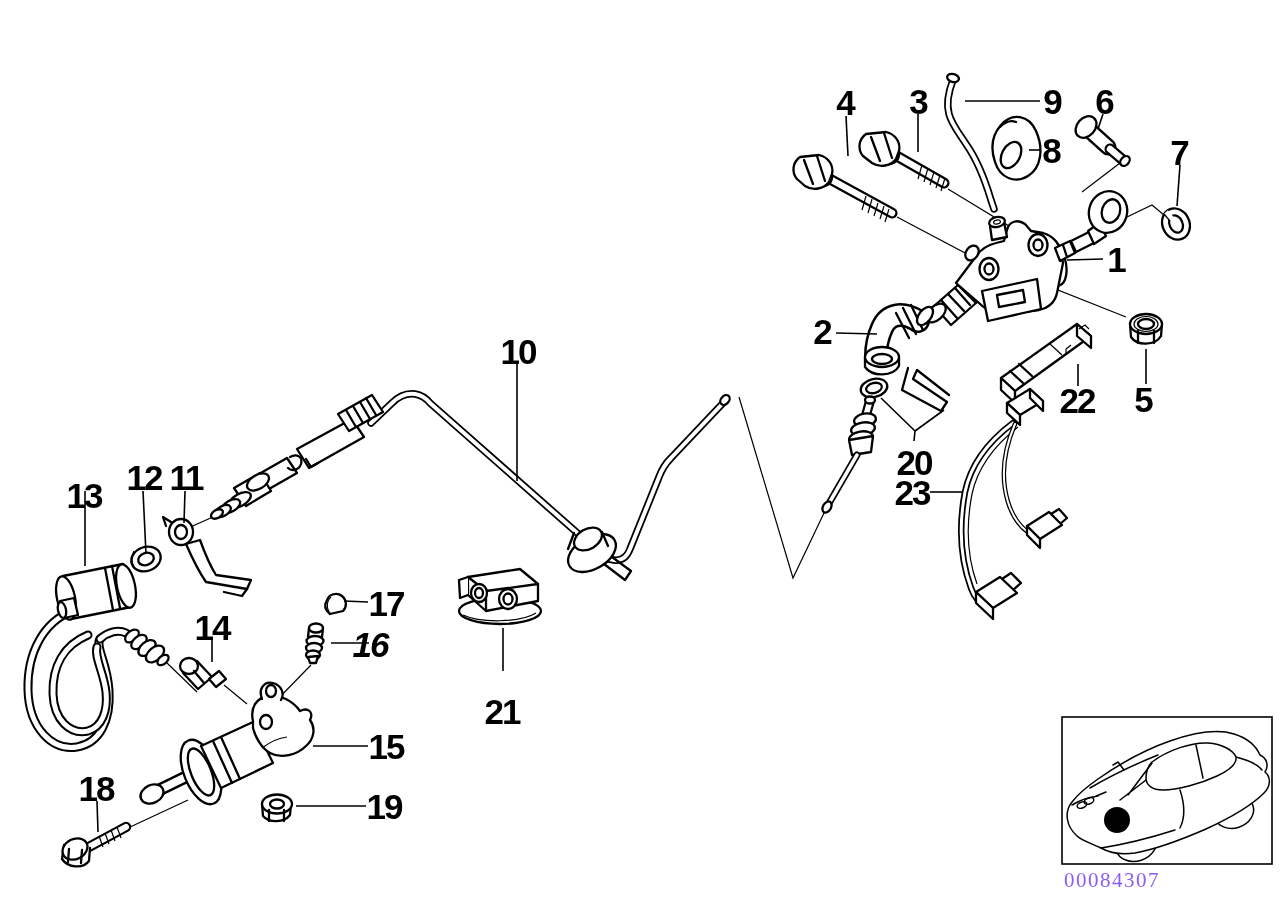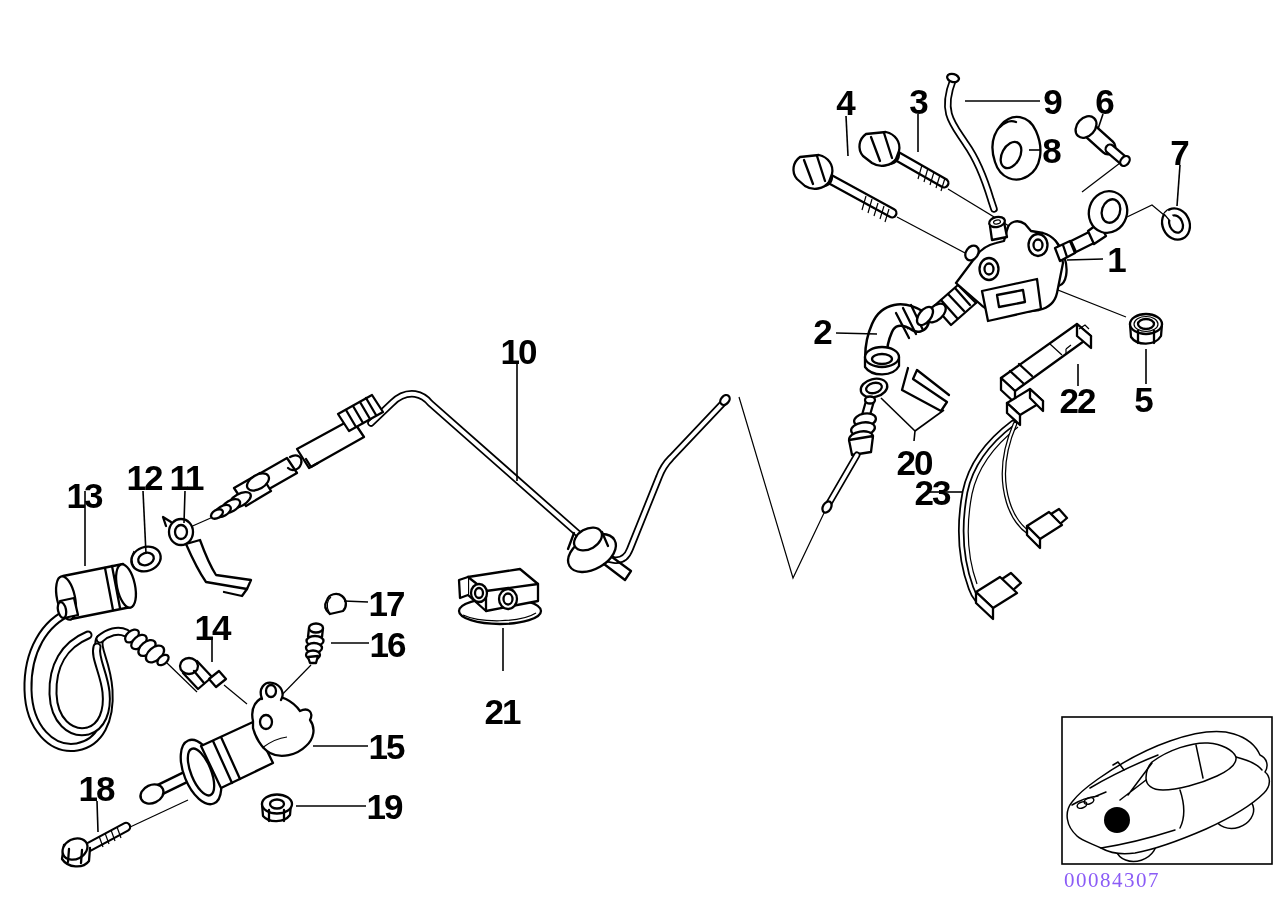--- a/index.html
+++ b/index.html
@@ -370,21 +370,21 @@
     <div class="callout" style="left: 1104px; top: 101px;">6</div>
     <div class="callout" style="left: 1179px; top: 152px;">7</div>
     <div class="callout" style="left: 1051px; top: 150px;">8</div>
     <div class="callout" style="left: 1052px; top: 101px;">9</div>
     <div class="callout" style="left: 518px; top: 351px;">10</div>
     <div class="callout" style="left: 186px; top: 477px; text-align: center;">11</div>
     <div class="callout" style="left: 144px; top: 477px;">12</div>
     <div class="callout" style="left: 84px; top: 495px;">13</div>
     <div class="callout" style="left: 212px; top: 627px;">14</div>
     <div class="callout" style="left: 386px; top: 746px;">15</div>
-    <div class="callout" style="left: 387px; top: 644px;">16</div>
+    <div class="callout" style="left: 370px; top: 644px; font-style: italic;">16</div>
     <div class="callout" style="left: 386px; top: 603px;">17</div>
     <div class="callout" style="left: 96px; top: 788px;">18</div>
     <div class="callout" style="left: 384px; top: 806px;">19</div>
     <div class="callout" style="left: 914px; top: 454px; margin-top: 8px;">20</div>
     <div class="callout" style="left: 502px; top: 686px; margin-top: 25px;">21</div>
     <div class="callout" style="left: 1077px; top: 400px;">22</div>
-    <div class="callout" style="left: 932px; top: 492px; text-align: right;">23</div>
+    <div class="callout" style="left: 912px; top: 492px; text-align: right;">23</div>
   </div>
 
 </body></html>

